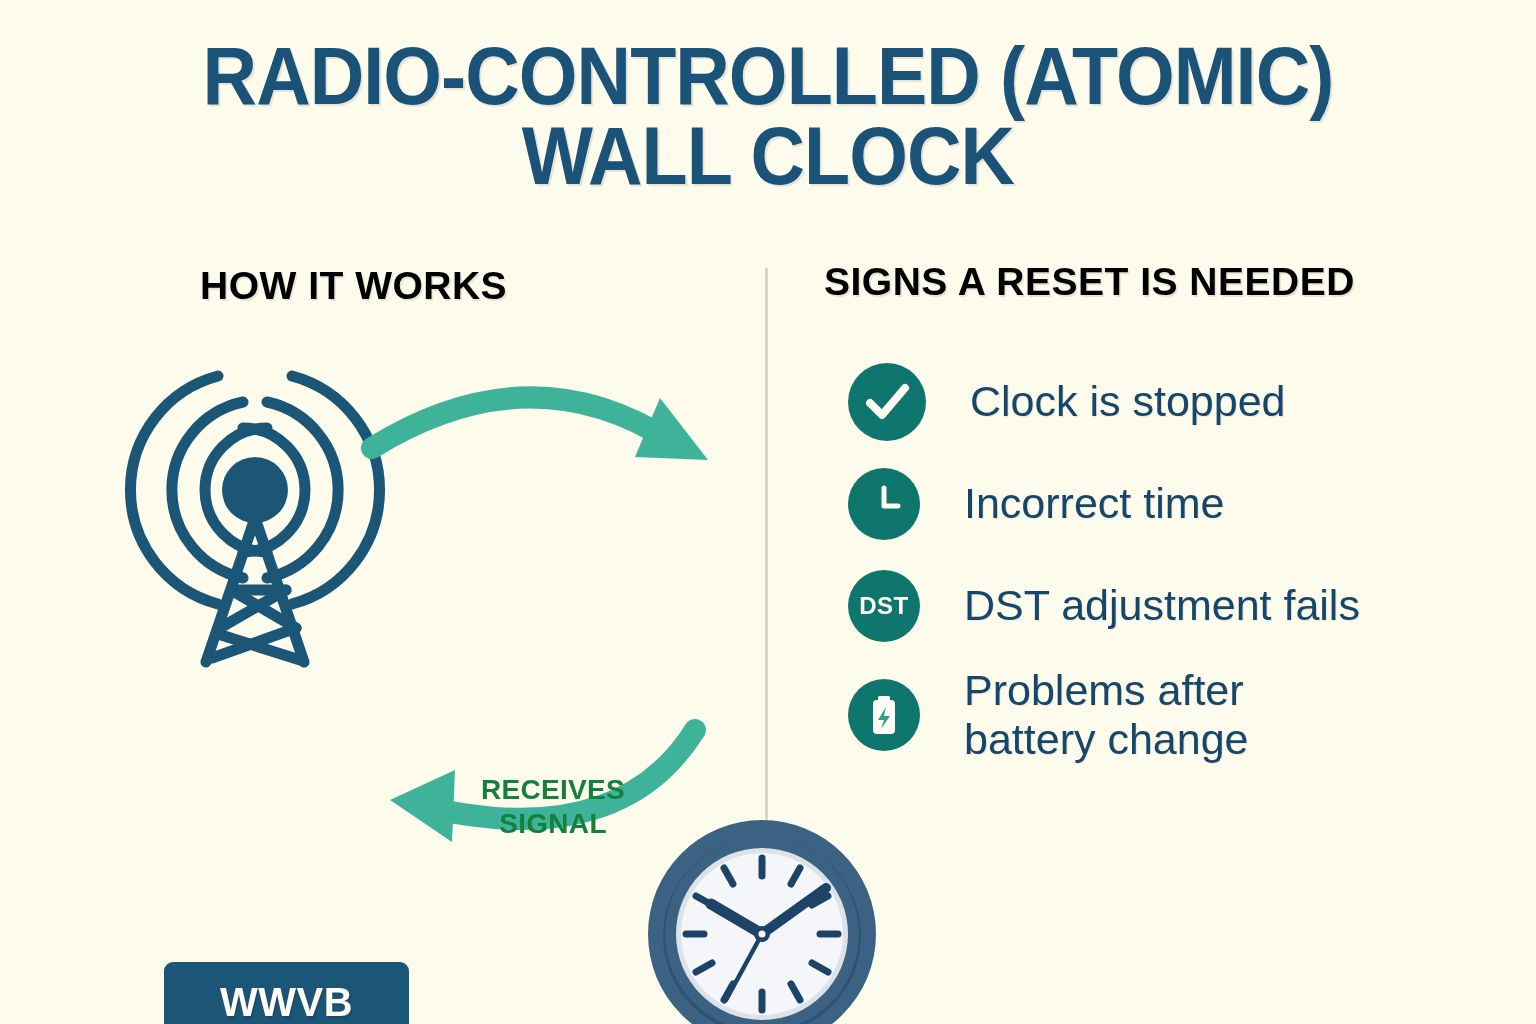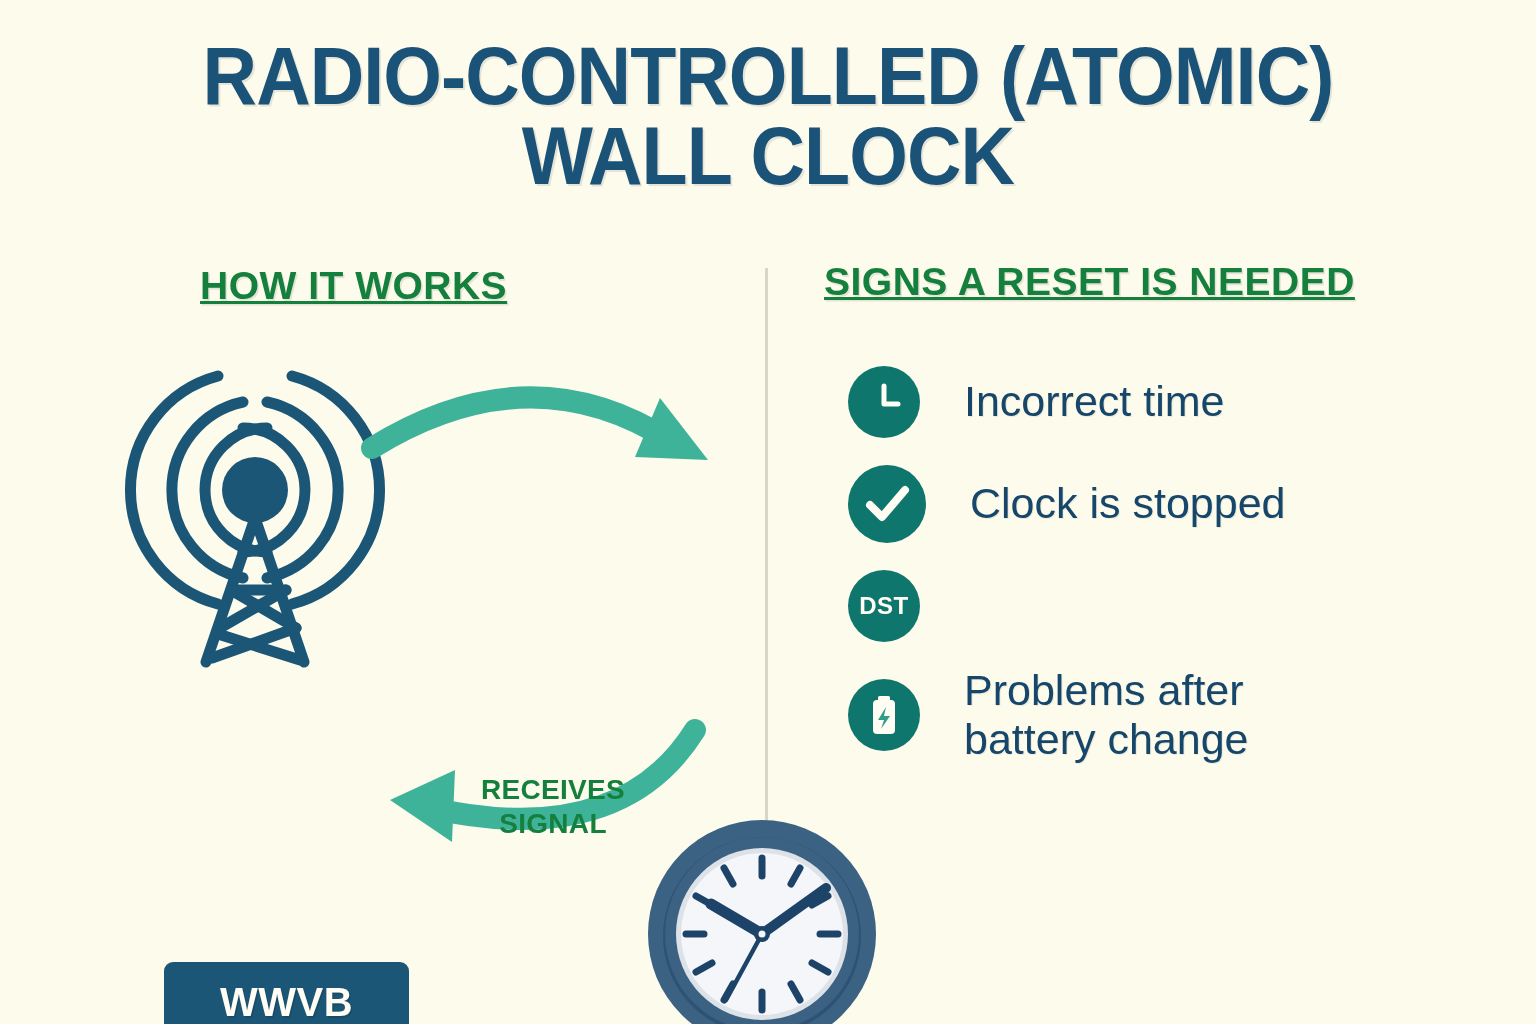--- a/index.html
+++ b/index.html
@@ -22,27 +22,26 @@
     line-height:0.98;
     letter-spacing:-1px;
     transform:scaleX(0.92);
     text-shadow:2px 2px 0 rgba(200,200,190,.45);
   }
   .title .l2{display:block;}
 
   
   .sec-head{
     position:absolute;
-    color:#15803d;
+    color:#000000;
     font-weight:bold;
     font-size:39px;
     letter-spacing:0.5px;
     text-shadow:1.5px 1.5px 0 rgba(200,200,190,.45);
     white-space:nowrap;
-    text-decoration:underline;
   }
   #head-left{left:200px;top:264px;}
   #head-right{left:824px;top:260px;}
 
   
   .divider{
     position:absolute;left:765px;top:268px;
     width:3px;height:688px;
     background:#D8D6C8;
   }
@@ -203,41 +202,42 @@
         <line x1="116" y1="116" x2="80" y2="182" stroke="#1D4468" stroke-width="4.5" stroke-linecap="round"></line>
         <circle cx="116" cy="116" r="8" fill="#1D4468"></circle>
         <circle cx="116" cy="116" r="3.5" fill="#F4F6F9"></circle>
       </svg>
     </div>
   </div>
 
   <div class="right-panel">
 
     <div class="sign-row">
+      <span class="sign-icon">
+        <svg width="78" height="78" viewBox="0 0 78 78">
+          <path d="M 22 40 L 34 52 L 57 25" stroke="#FFFDF4" stroke-width="8" fill="none" stroke-linecap="round" stroke-linejoin="round"></path>
+        </svg>
+      </span>
+      <span class="sign-text">Clock is stopped</span>
+    </div>
+
+    <div class="sign-row">
       <span class="sign-icon small">
         <svg width="72" height="72" viewBox="0 0 72 72">
           <path d="M 36 20 L 36 38 L 50 38" stroke="#FFFDF4" stroke-width="5" fill="none" stroke-linecap="round" stroke-linejoin="round"></path>
         </svg>
       </span>
       <span class="sign-text">Incorrect time</span>
     </div>
 
     <div class="sign-row">
-      <span class="sign-icon">
-        <svg width="78" height="78" viewBox="0 0 78 78">
-          <path d="M 22 40 L 34 52 L 57 25" stroke="#FFFDF4" stroke-width="8" fill="none" stroke-linecap="round" stroke-linejoin="round"></path>
-        </svg>
-      </span>
-      <span class="sign-text">Clock is stopped</span>
-    </div>
-
-    <div class="sign-row">
       <span class="sign-icon small">
         <span class="dst-text">DST</span>
       </span>
+      <span class="sign-text">DST adjustment fails</span>
     </div>
 
     <div class="sign-row">
       <span class="sign-icon small">
         <svg width="72" height="72" viewBox="0 0 72 72">
           <rect x="30" y="17" width="12" height="5" rx="1.5" fill="#FFFDF4"></rect>
           <rect x="25" y="21" width="22" height="34" rx="4" fill="#FFFDF4"></rect>
           <path d="M 38 28 L 30 41 L 36 41 L 33 50 L 42 37 L 36 37 Z" fill="#2E9E88"></path>
         </svg>
       </span>

